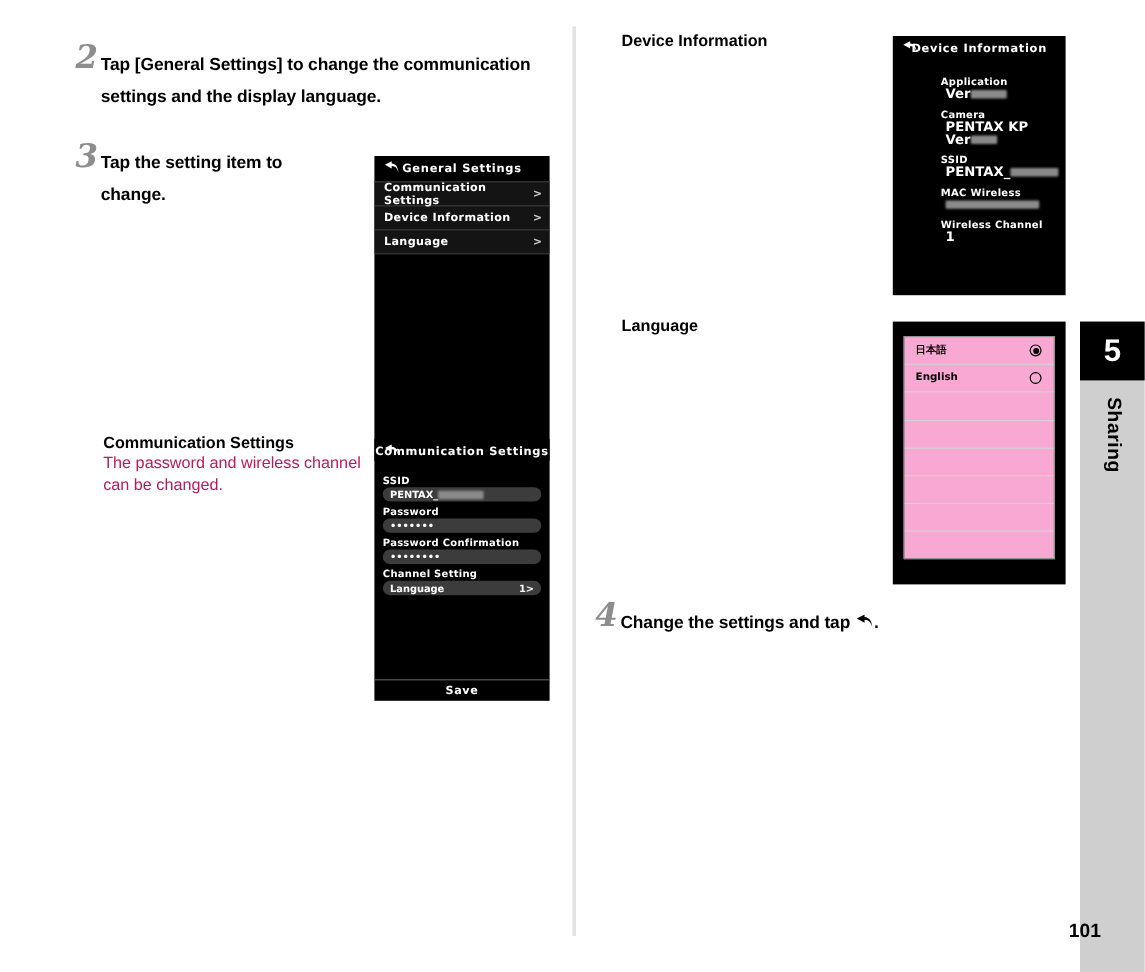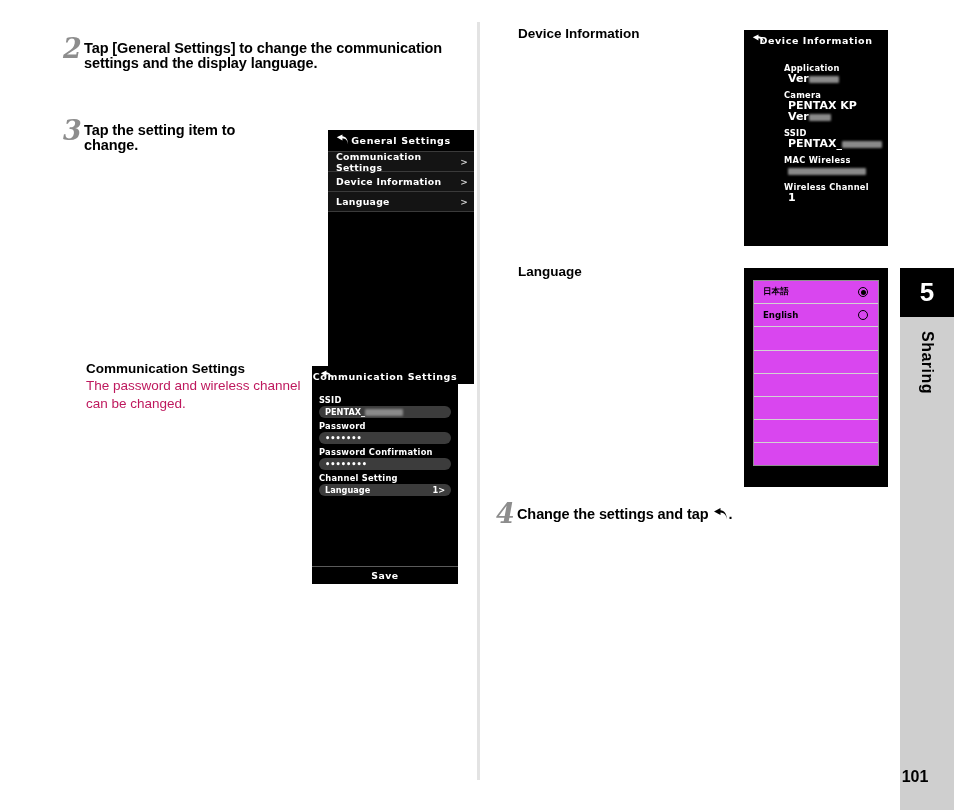--- a/index.html
+++ b/index.html
@@ -20,21 +20,21 @@
   
   .step { position: absolute; display: flex; align-items: flex-start; }
   .step-num {
     font-family: "DejaVu Serif", serif;
     font-style: italic; font-weight: bold;
     font-size: 27px; line-height: 26px;
     color: #8d8d8d; width: 21px; flex: 0 0 21px;
     text-align: left;
   }
   .step-text {
-    font-size: 14.5px; font-weight: bold; line-height: 15px;
+    font-size: 14.5px; font-weight: bold; line-height: 27px;
     color: #000; padding-top: 5px; letter-spacing: -0.1px;
   }
   #step2 { left: 63px; top: 36px; width: 400px; }
   #step3 { left: 63px; top: 118px; width: 230px; }
   #step4 { left: 496px; top: 501px; width: 330px; }
   #step4 .step-text { white-space: nowrap; }
 
   .backarrow-inline {
     display: inline-block; vertical-align: -1px;
     width: 16px; height: 14px; position: relative; top: 2px;
@@ -63,21 +63,21 @@
     display: flex; align-items: center; justify-content: center;
     color: #ffffff; font-size: 9.5px; font-weight: bold;
     letter-spacing: 0.6px;
   }
   .lcd-back {
     position: absolute; left: 7px; top: 4px;
     width: 14px; height: 13px;
   }
 
   
-  #lcd-general { left: 328px; top: 130px; width: 146px; height: 254px; }
+  #lcd-general { left: 312px; top: 130px; width: 146px; height: 254px; }
   .gs-row {
     height: 20px; background: #141414;
     border-top: 1px solid #3a3a3a;
     display: flex; align-items: center;
     padding: 0 6px 0 8px;
     color: #ffffff; font-size: 9.3px; font-weight: bold;
     letter-spacing: 0.3px;
   }
   .gs-row .gs-label { flex: 1 1 auto; }
   .gs-row .gs-chev { font-size: 9px; color: #cfcfcf; font-weight: bold; }
@@ -120,21 +120,21 @@
   .di-val {
     color: #ffffff; font-size: 11px; font-weight: bold;
     padding-left: 4px; line-height: 11px; white-space: nowrap;
   }
 
   
   #lcd-language { left: 744px; top: 268px; width: 144px; height: 219px; }
   .lang-list {
     position: absolute; left: 9px; top: 12px;
     width: 126px; height: 186px;
-    background: #d946ef; border: 1px solid #8f8f8f;
+    background: #f9a8d4; border: 1px solid #8f8f8f;
   }
   .lang-row {
     height: 23.2px; display: flex; align-items: center;
     padding: 0 10px 0 9px;
     border-bottom: 1px solid #d2d2d2;
   }
   .lang-row:last-child { border-bottom: none; }
   .lang-name {
     flex: 1 1 auto; font-size: 8.6px; font-weight: bold; color: #000;
     font-family: "DejaVu Sans", sans-serif;
@@ -159,21 +159,21 @@
     color: #ffffff; font-size: 26px; font-weight: bold;
   }
   .rail-label {
     margin-top: 14px; width: 54px;
     display: flex; align-items: center; justify-content: center;
     color: #000; font-size: 16px; font-weight: bold;
     writing-mode: vertical-rl; text-orientation: mixed;
     letter-spacing: 0.5px;
   }
   .page-num {
-    position: absolute; right: 0; bottom: 24px;
+    position: absolute; right: 11px; bottom: 24px;
     width: 78px; text-align: center;
     font-size: 16px; font-weight: bold; color: #000;
   }
 </style>
 </head>
 <body>
 
 <div class="page">
 
   <div class="col-divider"></div>

